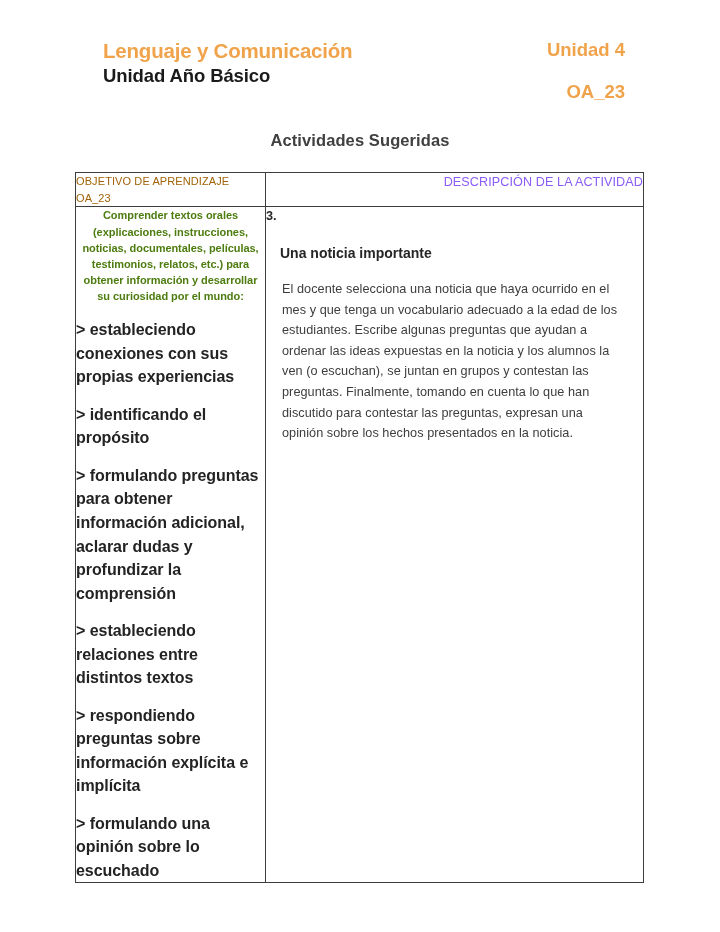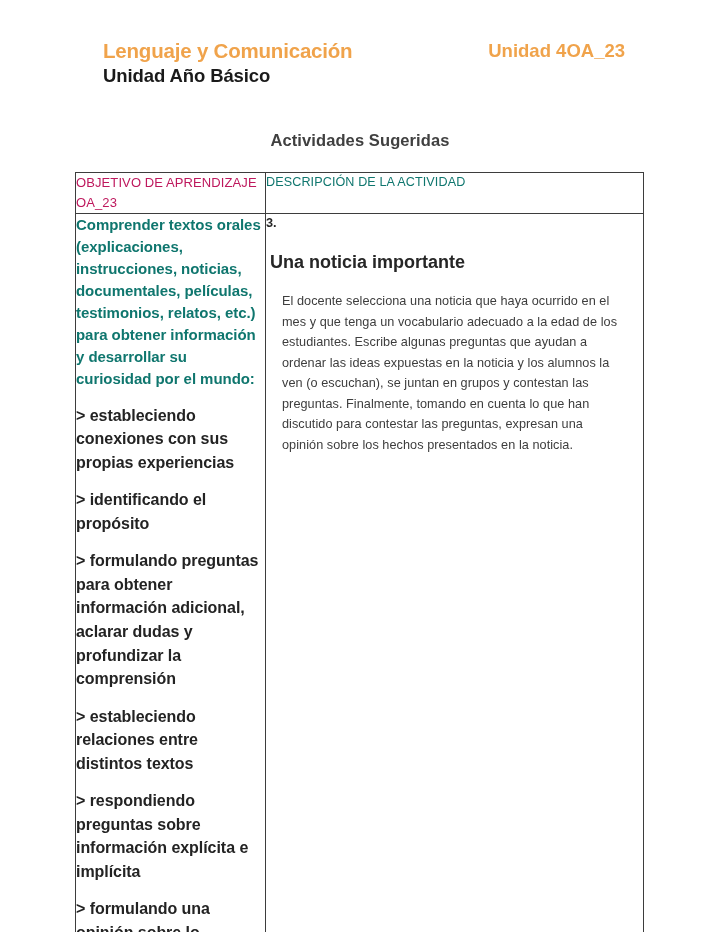--- a/index.html
+++ b/index.html
@@ -34,21 +34,21 @@
     align-items: flex-start;
   }
 
   .header-left {
     display: flex;
     flex-direction: column;
   }
 
   .header-right {
     display: flex;
-    flex-direction: row;
+    flex-direction: column;
     align-items: flex-end;
   }
 
   .subject-title {
     font-size: 20.5px;
     font-weight: bold;
     color: #F0A34B;
     line-height: 1.24;
     letter-spacing: -0.2px;
     white-space: nowrap;
@@ -71,21 +71,21 @@
     line-height: 1.32;
     white-space: nowrap;
   }
 
   .oa-label {
     font-size: 18.5px;
     font-weight: bold;
     color: #F0A34B;
     line-height: 1.38;
     white-space: nowrap;
-    margin-top: 0;
+    margin-top: 17px;
   }
 
   
   .section-title {
     position: absolute;
     top: 131px;
     left: 0;
     width: 720px;
     text-align: center;
     font-size: 16.5px;
@@ -110,54 +110,55 @@
     vertical-align: top;
     padding: 0;
   }
 
   .col-objective { width: 190px; }
   .col-description { width: 378px; }
 
   .th-objective {
     text-align: left;
     padding: 8px 8px 10px 9px;
-    font-size: 13px;
+    font-size: 11px;
     font-weight: normal;
-    color: #be185d;
+    color: #a16207;
     line-height: 1.52;
     letter-spacing: 0.1px;
   }
 
   .th-description {
-    text-align: left;
+    text-align: right;
     padding: 8px 10px 10px 10px;
     font-size: 12.6px;
     font-weight: normal;
-    color: #0f766e;
+    color: #8b5cf6;
     line-height: 1.52;
     letter-spacing: 0.1px;
   }
 
   .td-objective {
     padding: 9px 9px 12px 9px;
     height: 596px;
   }
 
   .td-description {
     padding: 9px 12px 12px 11px;
   }
 
   
   .oa-intro {
-    font-size: 15px;
-    font-weight: bold;
-    color: #0f766e;
+    font-size: 11px;
+    font-weight: bold;
+    color: #4d7c0f;
     line-height: 1.47;
     margin: 0 0 14px 0;
     letter-spacing: -0.05px;
+    text-align: center;
   }
 
   .oa-bullet {
     font-size: 16px;
     font-weight: bold;
     color: #232323;
     line-height: 1.47;
     margin: 0 0 14px 0;
     letter-spacing: -0.05px;
   }
@@ -169,25 +170,25 @@
   
   .act-number {
     font-size: 12.7px;
     font-weight: bold;
     color: #262626;
     line-height: 1.45;
     margin: 0 0 17px 0;
   }
 
   .act-subtitle {
-    font-size: 18px;
+    font-size: 14px;
     font-weight: bold;
     color: #262626;
     line-height: 1.45;
-    margin: 0 0 14px 4px;
+    margin: 0 0 14px 14px;
   }
 
   .act-body {
     font-size: 12.7px;
     font-weight: normal;
     color: #3d3d3d;
     line-height: 1.62;
     margin: 16px;
     text-align: left;
     letter-spacing: 0.05px;

